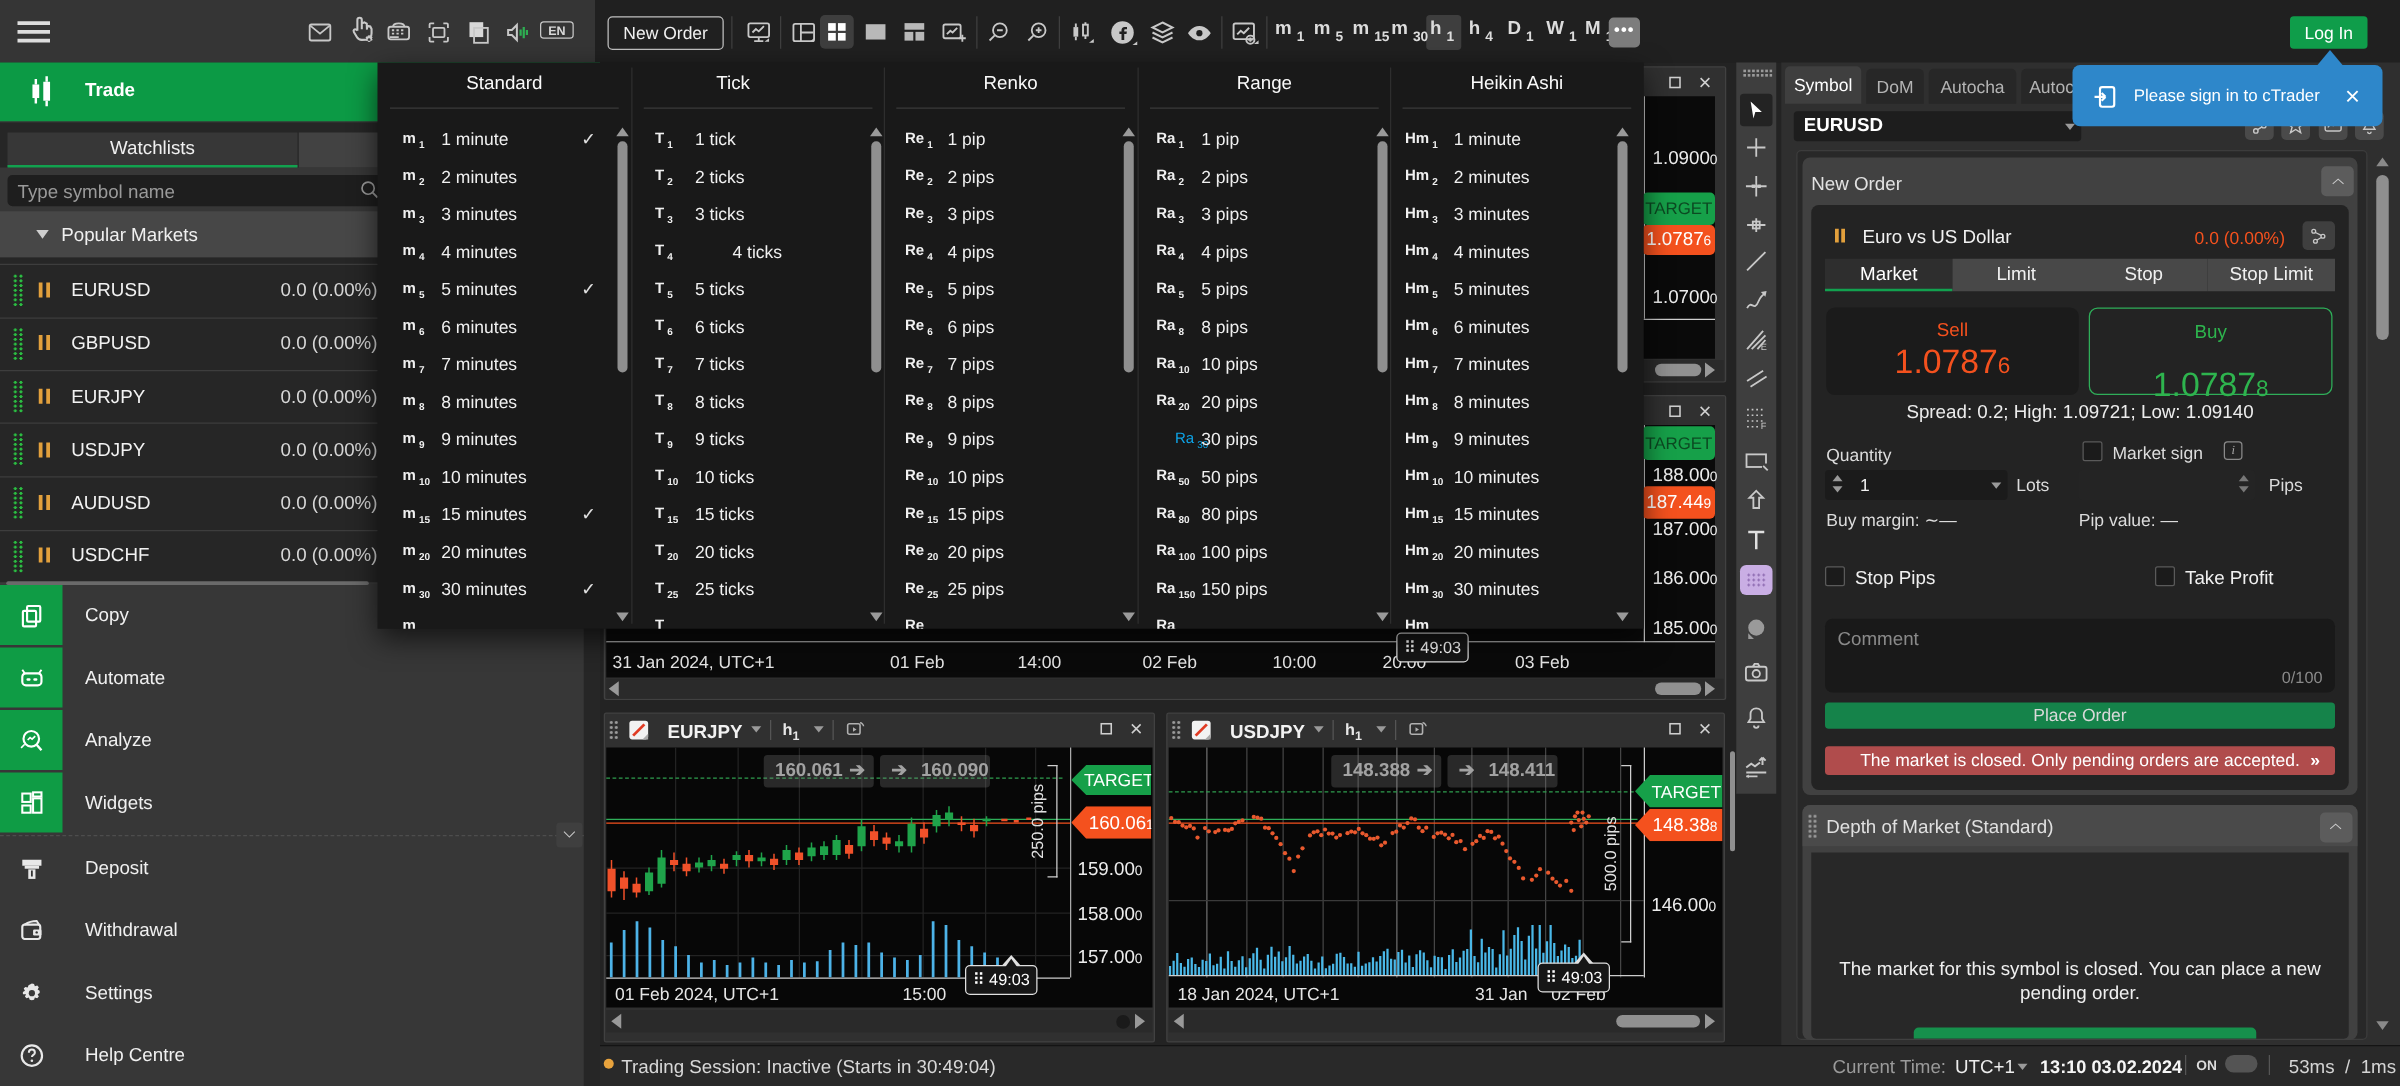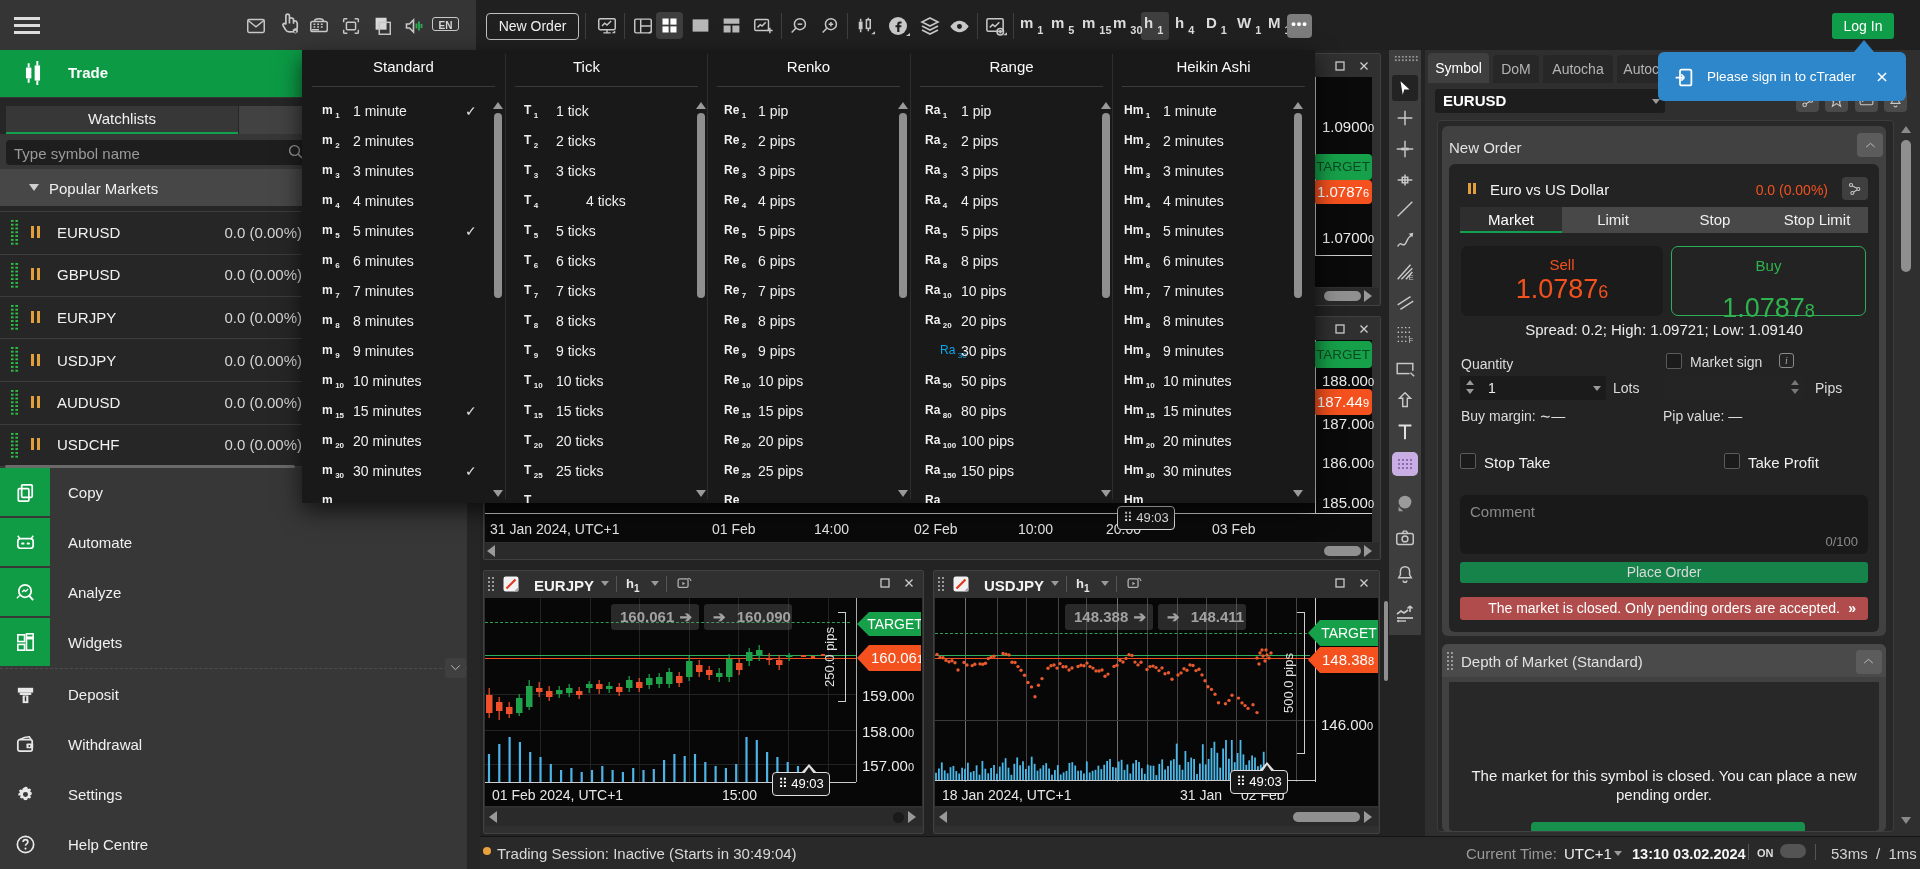--- a/index.html
+++ b/index.html
@@ -902,21 +902,21 @@
 <div class="abs" style="left:1488px;top:380px;color:#f0f0f0;font-size:14px;">1</div>
 <div class="abs" style="left:1593px;top:386px;width:0;height:0;border-left:4.5px solid transparent;border-right:4.5px solid transparent;border-top:5.5px solid #9a9a9a;"></div>
 <div class="abs" style="left:1613px;top:380px;color:#dcdcdc;font-size:14px;">Lots</div>
 <div class="abs" style="left:1663px;top:376px;width:141px;height:24px;background:#242424;border-radius:3px;"></div>
 <div class="abs" style="left:1791px;top:380px;width:0;height:0;border-left:4px solid transparent;border-right:4px solid transparent;border-bottom:5px solid #777;"></div>
 <div class="abs" style="left:1791px;top:389px;width:0;height:0;border-left:4px solid transparent;border-right:4px solid transparent;border-top:5px solid #777;"></div>
 <div class="abs" style="left:1815px;top:380px;color:#dcdcdc;font-size:14px;">Pips</div>
 <div class="abs" style="left:1461px;top:408px;color:#dcdcdc;font-size:14px;">Buy margin: ∼—</div>
 <div class="abs" style="left:1663px;top:408px;color:#dcdcdc;font-size:14px;">Pip value: —</div>
 <div class="abs" style="left:1460px;top:453px;width:16px;height:16px;background:#1b1b1b;border:1px solid #5a5a5a;border-radius:2px;"></div>
-<div class="abs" style="left:1484px;top:454px;color:#f0f0f0;font-size:15px;">Stop Take</div>
+<div class="abs" style="left:1484px;top:454px;color:#f0f0f0;font-size:15px;">Stop Pips</div>
 <div class="abs" style="left:1724px;top:453px;width:16px;height:16px;background:#1b1b1b;border:1px solid #5a5a5a;border-radius:2px;"></div>
 <div class="abs" style="left:1748px;top:454px;color:#f0f0f0;font-size:15px;">Take Profit</div>
 <div class="abs" style="left:1460px;top:495px;width:408px;height:59px;background:#191919;border-radius:6px;">
     <div style="color:#8a8a8a;font-size:15px;padding:8px 0 0 10px;">Comment</div>
     <div style="position:absolute;right:10px;bottom:5px;color:#8a8a8a;font-size:13px;">0/100</div>
   </div>
 <div class="abs" style="left:1460px;top:562px;width:408px;height:21px;background:#15834a;border-radius:3px;color:#d9d9d9;font-size:14px;text-align:center;line-height:21px;">Place Order</div>
 <div class="abs" style="left:1460px;top:597px;width:408px;height:23px;background:#b04c4c;border-radius:3px;color:#fff;font-size:14px;text-align:center;line-height:23px;">The market is closed. Only pending orders are accepted. <span style="position:absolute;right:12px;font-weight:bold;">»</span></div>
 <div class="abs" style="left:1442px;top:644px;width:444px;height:188px;background:#414141;border-radius:6px;"></div>
 <div class="abs" style="left:1442px;top:644px;width:444px;height:33px;background:#4a4a4a;border-radius:6px 6px 0 0;"></div>

